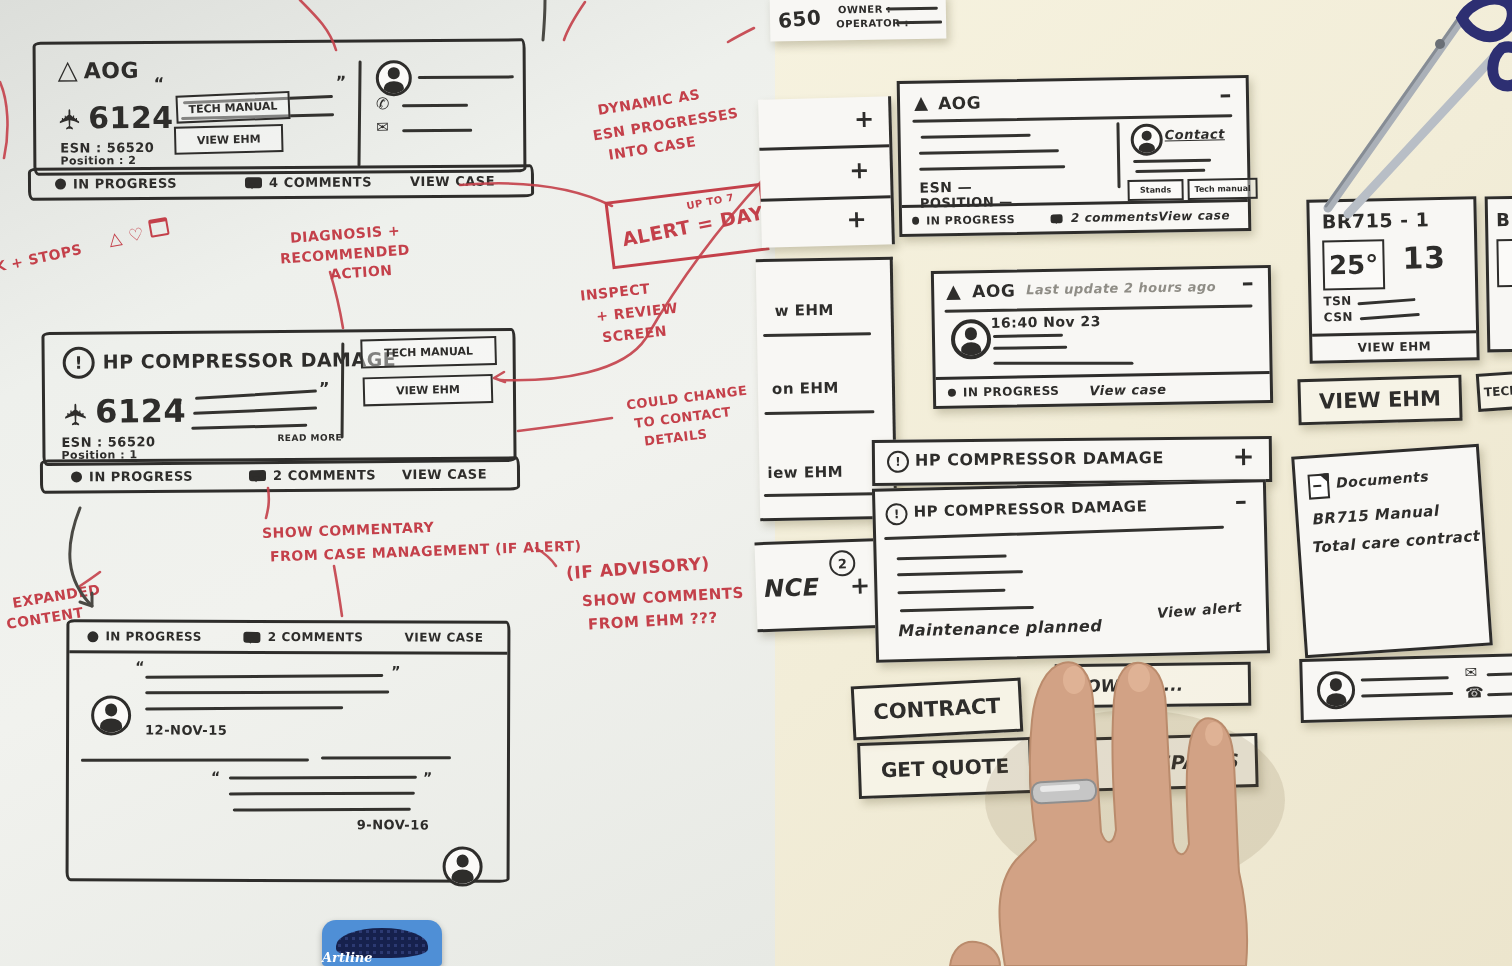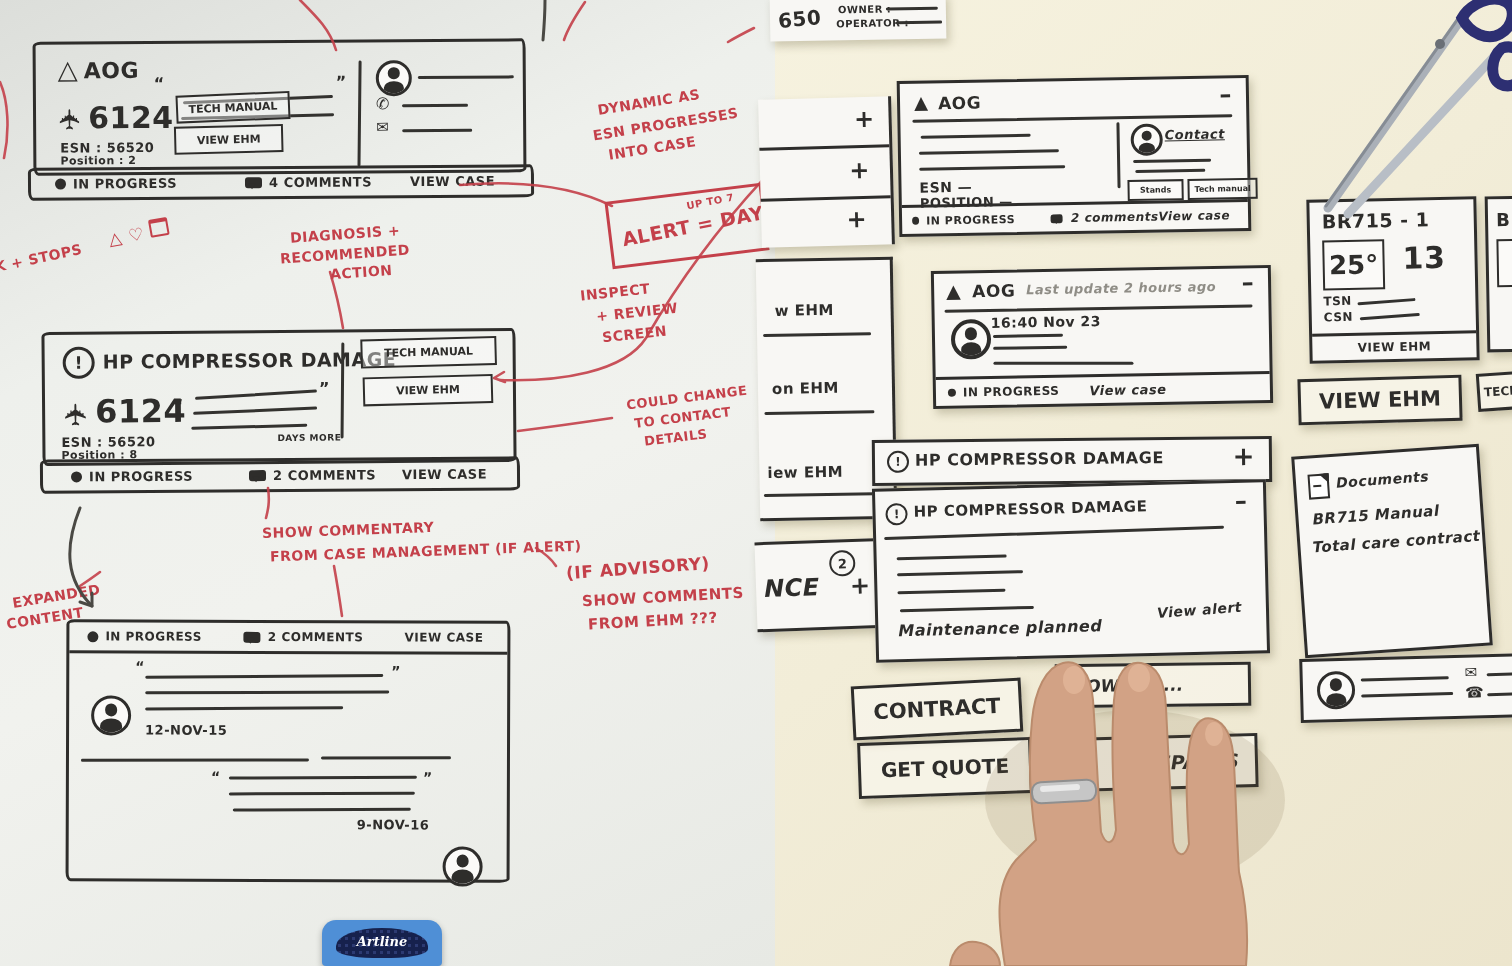--- a/index.html
+++ b/index.html
@@ -87,24 +87,24 @@
     <div class="abs btn" style="left:318px;top:44px;width:126px;height:25px;font-size:11px;transform:rotate(-1deg);">
       <span>VIEW EHM</span>
       </div>
     <span class="abs hw plane" style="left:18px;top:62px;font-size:30px;">✈</span>
     <span class="abs hw" style="left:50px;top:58px;font-size:32px;">6124</span>
     <span class="abs hw" style="left:128px;top:62px;font-size:16px;">“</span>
     <i class="ln" style="left:150px;top:60px;width:122px;transform:rotate(-3deg);"></i>
     <i class="ln" style="left:148px;top:76px;width:124px;transform:rotate(-2deg);"></i>
     <i class="ln" style="left:146px;top:92px;width:116px;transform:rotate(-1deg);"></i>
     <span class="abs hw" style="left:274px;top:46px;font-size:16px;">”</span>
-    <span class="abs hw" style="left:232px;top:100px;font-size:9px;">DAYS MORE</span>
+    <span class="abs hw" style="left:232px;top:100px;font-size:9px;">READ MORE</span>
     <div class="vline" style="left:296px;top:10px;height:96px;transform:rotate(1deg);"></div>
     <span class="abs hw" style="left:16px;top:100px;font-size:13px;">ESN : 56520</span>
-    <span class="abs hw" style="left:16px;top:114px;font-size:11px;">Position : 8</span>
+    <span class="abs hw" style="left:16px;top:114px;font-size:11px;">Position : 1</span>
   </div>
   <div class="abs sk foot" style="left:40px;top:458px;width:474px;height:28px;transform:rotate(-.4deg);">
     <span class="dot" style="margin-left:28px;"></span>
     <span class="hw" style="font-size:13px;">IN PROGRESS</span>
     <span class="bubble" style="margin-left:56px;"></span>
     <span class="hw" style="font-size:13px;">2 COMMENTS</span>
     <span class="hw" style="font-size:13px;margin-left:auto;margin-right:30px;">VIEW CASE</span>
   </div>
 
   <div class="abs sk" style="left:66px;top:620px;width:438px;height:256px;transform:rotate(.2deg);">
@@ -190,21 +190,21 @@
     <g stroke="#4a4944" stroke-width="3" fill="none" stroke-linecap="round">
       <path d="M545,0 C545,14 544,28 543,40"></path>
       <path d="M80,508 C64,548 66,580 92,606"></path>
       <path d="M92,606 l-12,-4 M92,606 l0,-13"></path>
     </g>
   </svg>
 
   <div class="abs" style="left:322px;top:920px;width:120px;height:46px;background:#4f8fd6;border-radius:14px 14px 4px 4px;box-shadow:0 3px 6px rgba(0,0,0,.3);">
     <div class="abs" style="left:14px;top:8px;width:92px;height:30px;background:#16214d;border-radius:50% 50% 40% 40%/60% 60% 30% 30%;
          background-image:radial-gradient(#2c3a72 1.5px,transparent 1.6px);background-size:7px 7px;"></div>
-    <span class="abs" style="left:0;right:0;top:14px;text-align:center;color:#fff;font-family:'DejaVu Serif',serif;font-style:italic;font-weight:700;font-size:13px;">Artline</span>
+    <span class="abs" style="left:0;right:0;top:30px;text-align:left;color:#fff;font-family:'DejaVu Serif',serif;font-style:italic;font-weight:700;font-size:13px;">Artline</span>
   </div>
 
   <div class="abs paper" style="left:770px;top:-6px;width:176px;height:46px;transform:rotate(-1deg);">
     <span class="abs hw" style="left:8px;top:12px;font-size:20px;transform:rotate(-4deg);">650</span>
     <span class="abs hw" style="left:68px;top:10px;font-size:10px;">OWNER :</span>
     <i class="ln" style="left:116px;top:14px;width:52px;height:2.5px;"></i>
     <span class="abs hw" style="left:66px;top:24px;font-size:10px;">OPERATOR :</span>
     <i class="ln" style="left:126px;top:28px;width:46px;height:2.5px;"></i>
   </div>
 

